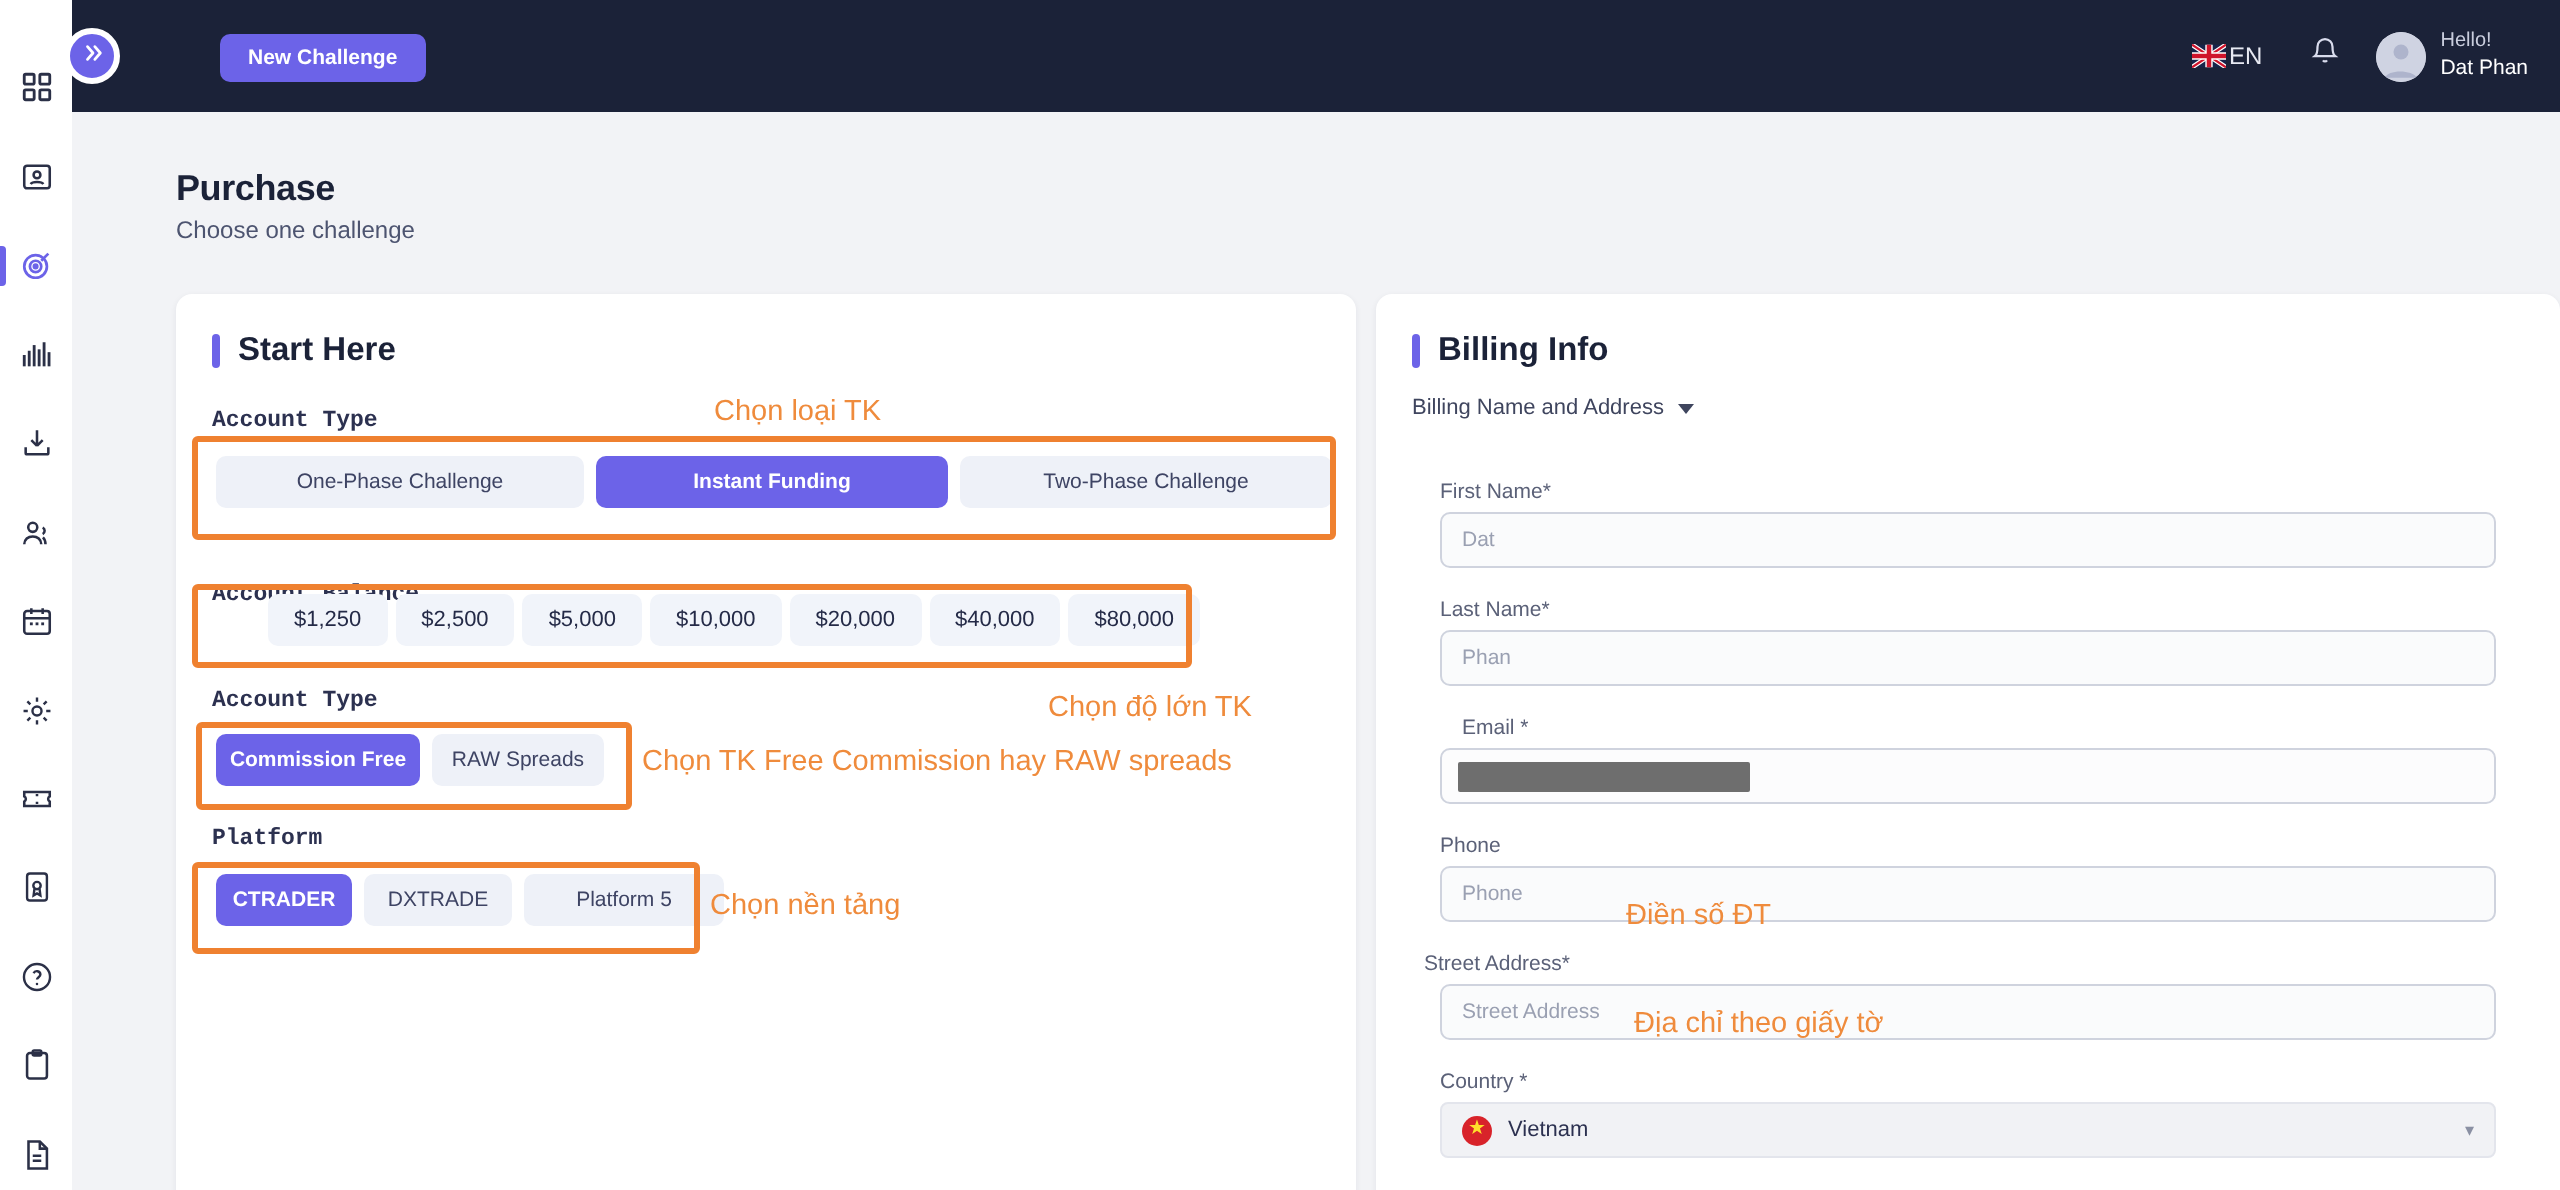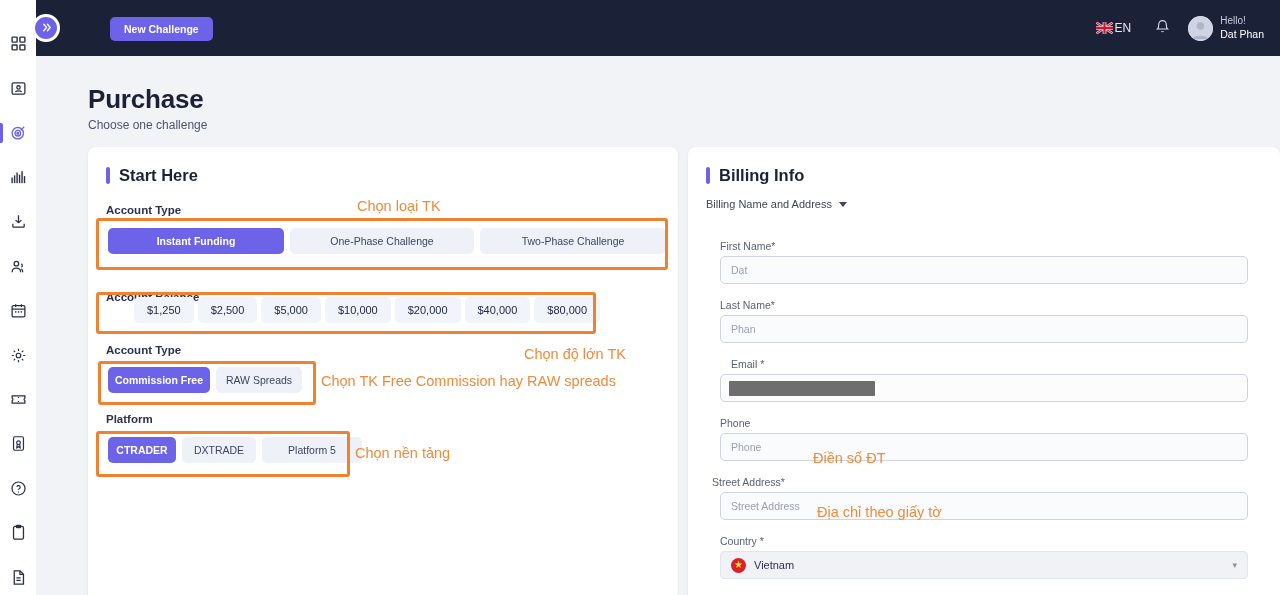--- a/index.html
+++ b/index.html
@@ -98,21 +98,21 @@
 
   
   #page {
     position: absolute; left: 36px; top: 56px;
     width: 1244px; height: 539px;
     background: #f2f3f6;
     z-index: 2;
   }
   #page-head { position: absolute; left: 52px; top: 28px; }
   #page-title {
-    font-size: 26px; font-weight: bold; color: #1b2238;
+    font-size: 18px; font-weight: bold; color: #1b2238;
     letter-spacing: -0.2px;
   }
   #page-sub { font-size: 12px; color: #4d5470; margin-top: 3px; }
 
   .card {
     position: absolute;
     background: #ffffff;
     border-radius: 8px;
     box-shadow: 0 1px 3px rgba(30,35,60,.07);
   }
@@ -124,21 +124,21 @@
     display: flex; align-items: center; gap: 9px;
     font-size: 16.5px; font-weight: bold; color: #1b2238;
   }
   .card-title .bar {
     width: 4px; height: 17px; background: #6c63e8; border-radius: 2px;
     display: inline-block;
   }
 
   .field-label {
     position: absolute;
-    font-size: 11.5px; color: #2c3150; font-weight: 600;
+    font-size: 11.5px; color: #2c3150; font-weight: 600; font-family: Liberation Mono, monospace;
   }
 
   
   .seg-row { position: absolute; display: flex; gap: 6px; }
   .seg {
     height: 26px; border-radius: 5px;
     display: flex; align-items: center; justify-content: center;
     font-size: 10.5px; color: #3e4464;
     background: #eef1f8;
     cursor: pointer; white-space: nowrap;
@@ -431,22 +431,22 @@
   <div class="card" id="card-left">
 
     <div class="card-title">
       <span class="bar"></span>
       <span>Start Here</span>
     </div>
 
     <div class="field-label" style="left:18px; top:57px;">Account Type</div>
 
     <div class="seg-row" style="left:20px; top:81px;">
+      <div class="seg" style="width:184px">One-Phase Challenge</div>
       <div class="seg active" style="width:176px">Instant Funding</div>
-      <div class="seg" style="width:184px">One-Phase Challenge</div>
       <div class="seg" style="width:186px">Two-Phase Challenge</div>
     </div>
 
     <div class="field-label" style="left:18px; top:144px;">Account Balance</div>
 
     <div class="pill-row" style="left:20px; top:150px;">
       <div class="pill">$1,250</div>
       <div class="pill">$2,500</div>
       <div class="pill">$5,000</div>
       <div class="pill">$10,000</div>

